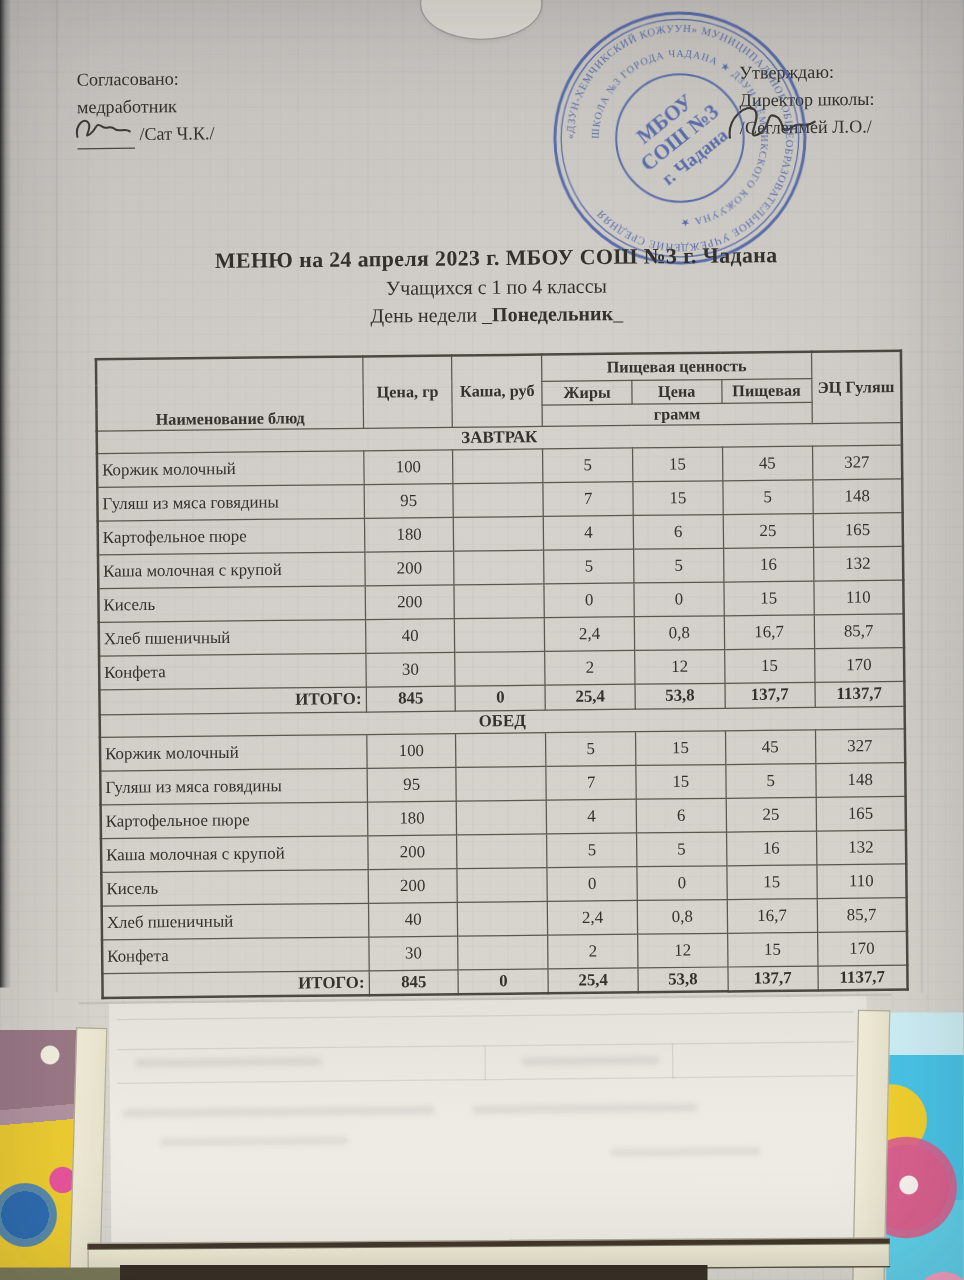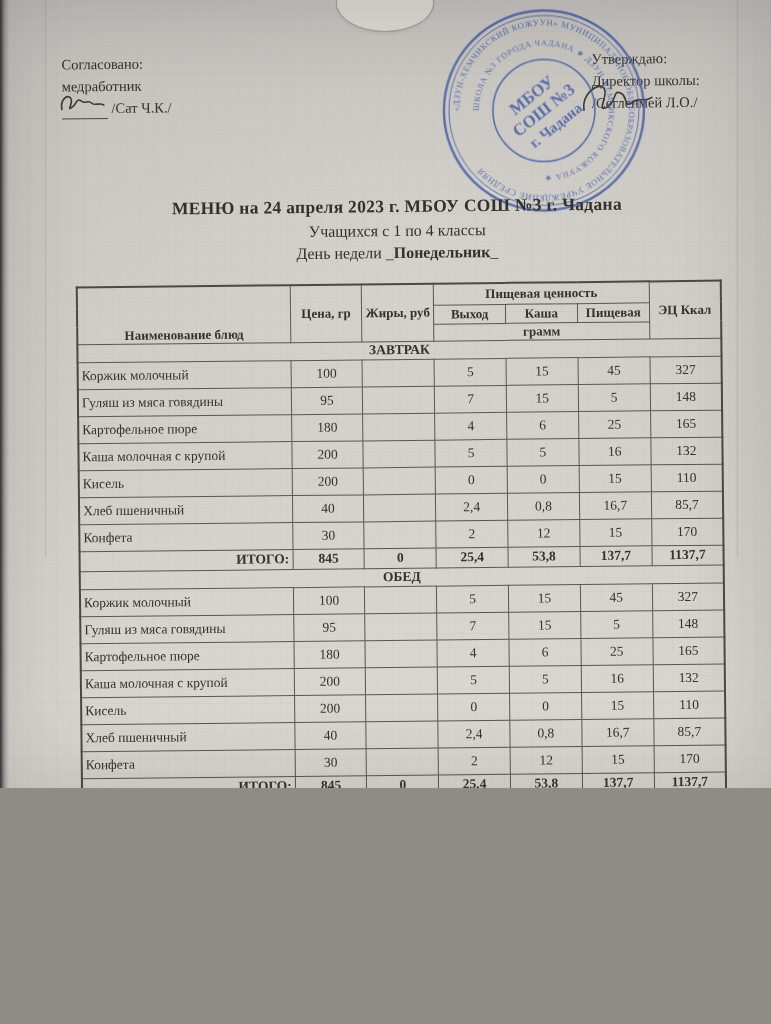--- a/index.html
+++ b/index.html
@@ -1,18 +1,18 @@
 <!DOCTYPE html>
 <html><head>
 <meta charset="utf-8">
 <style>
   html,body{margin:0;padding:0;background:#8f8c86;}
   *{box-sizing:border-box;}
   .photo{
-    position:relative;width:771px;height:788px;overflow:hidden;
+    position:relative;width:771px;height:1024px;overflow:hidden;
     font-family:"Liberation Serif","DejaVu Serif",serif;color:#33312c;
     background:linear-gradient(180deg,#c6c3be 0%,#cfccc6 28%,#d6d3cd 55%,#e0ddd6 78%,#e9e6df 100%);
   }
   .paper-texture{
     position:absolute;inset:0;pointer-events:none;
     background:
       repeating-linear-gradient(0deg,rgba(120,124,134,0.045) 0 1px,transparent 1px 14px),
       repeating-linear-gradient(90deg,rgba(120,124,134,0.04) 0 1px,transparent 1px 14px),
       radial-gradient(120% 80% at 55% 30%,rgba(255,255,255,0.10),rgba(0,0,0,0.07));
   }
@@ -171,27 +171,27 @@
           <col style="width:72px">
         <col style="width:72px">
           <col style="width:72px">
           <col style="width:72px">
           <col style="width:72px">
       </colgroup>
       <thead>
         <tr class="hr1">
           <th rowspan="3" class="h-name">Наименование блюд</th>
           <th rowspan="3">Цена, гр</th>
-          <th rowspan="3">Жиры, руб</th>
+          <th rowspan="3">Каша, руб</th>
           <th colspan="3">Пищевая ценность</th>
-          <th rowspan="3">ЭЦ Ккал</th>
+          <th rowspan="3">ЭЦ Гуляш</th>
         </tr>
         <tr class="hr2">
-          <th>Выход</th>
-          <th>Каша</th>
+          <th>Жиры</th>
+          <th>Цена</th>
           <th>Пищевая</th>
         </tr>
         <tr class="hr3">
           <th colspan="3">грамм</th>
         </tr>
       </thead>
       <tbody id="menu-body">
           <tr>
             <td colspan="7" class="band-cell">ЗАВТРАК</td>
           </tr>

